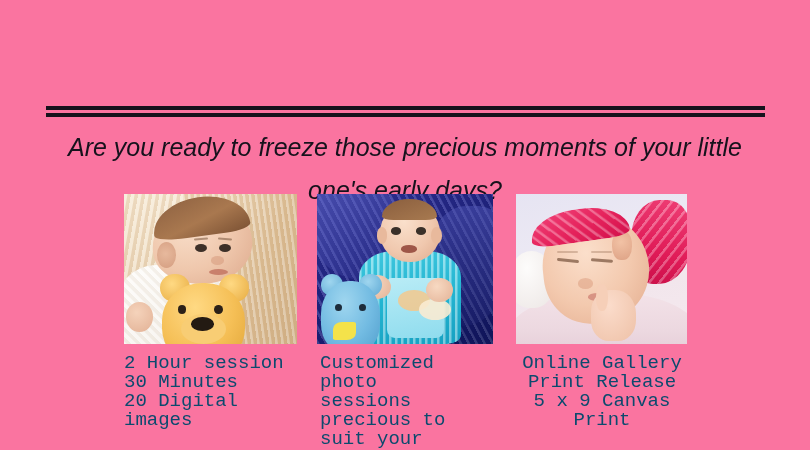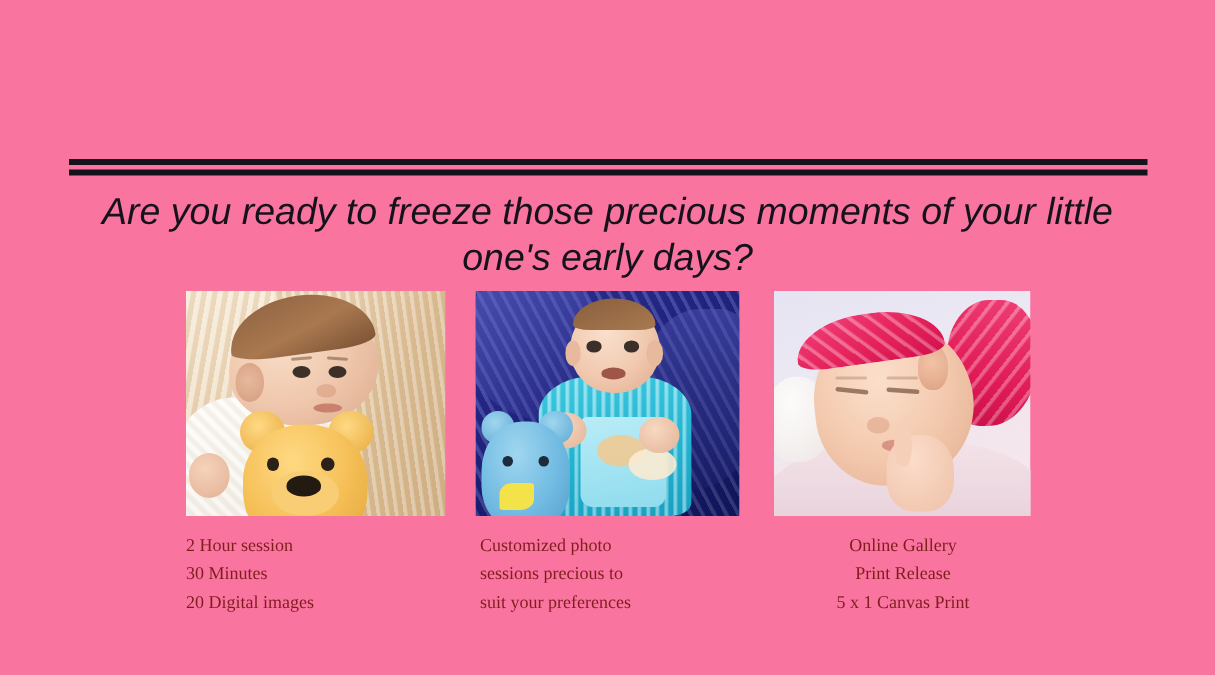--- a/index.html
+++ b/index.html
@@ -75,21 +75,21 @@
   
   .tagline {
     position: absolute;
     left: 55px;
     top: 126px;
     width: 700px;
     text-align: center;
     font-family: "Liberation Sans", sans-serif;
     font-style: italic;
     font-size: 25px;
-    line-height: 31px;
+    line-height: 43px;
     color: #16121c;
   }
 
   
   .photo {
     position: absolute;
     top: 194px;
     height: 150px;
     overflow: hidden;
   }
@@ -478,24 +478,24 @@
     position: absolute;
     left: 47%; bottom: 22%;
     width: 7%; height: 18%;
     border-radius: 45%;
     background: #f6cfb8;
   }
 
   
   .caption {
     position: absolute;
-    font-family: Liberation Serif, serif;
-    font-size: 12px;
+    font-family: Liberation Mono, monospace;
+    font-size: 19px;
     line-height: 19px;
-    color: #7f1d1d;
+    color: #0c4a6e;
     white-space: pre-line;
   }
   .caption-1 { left: 124px; top: 354px; width: 180px; text-align: left; }
   .caption-2 { left: 320px; top: 354px; width: 180px; text-align: left; }
   .caption-3 { left: 512px; top: 354px; width: 180px; text-align: center; }
 
   
   .footer {
     position: absolute;
     left: 0;
@@ -602,16 +602,16 @@
   </div>
 
   <div class="caption caption-1">2 Hour session
 30 Minutes
 20 Digital images</div>
   <div class="caption caption-2">Customized photo
 sessions precious to
 suit your preferences</div>
   <div class="caption caption-3">Online Gallery
 Print Release
-5 x 1 Canvas Print</div>
+5 x 9 Canvas Print</div>
 
 
 </div>
 
 </body></html>

